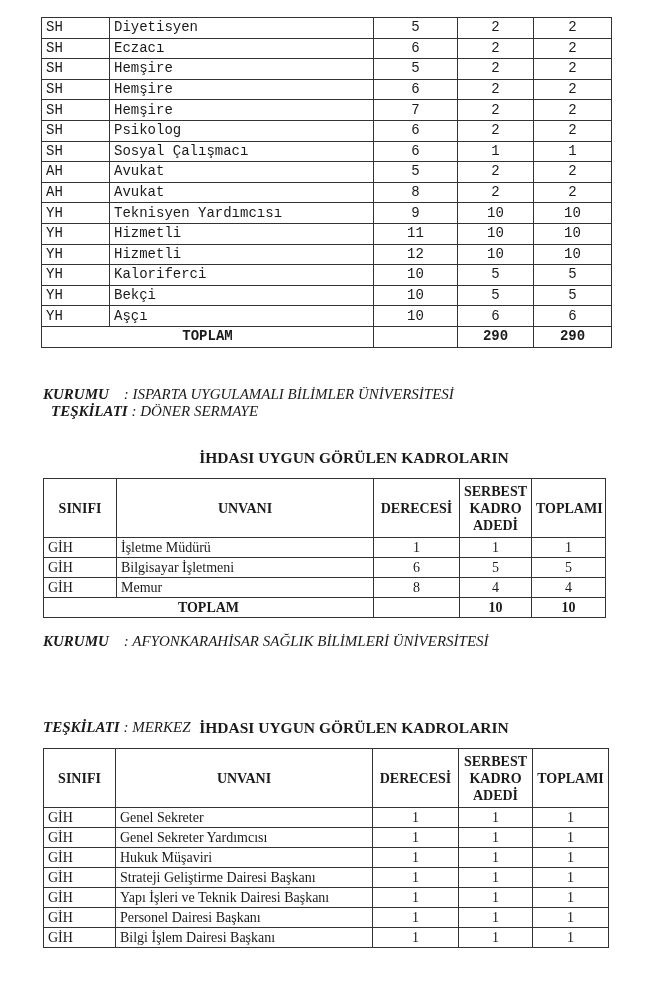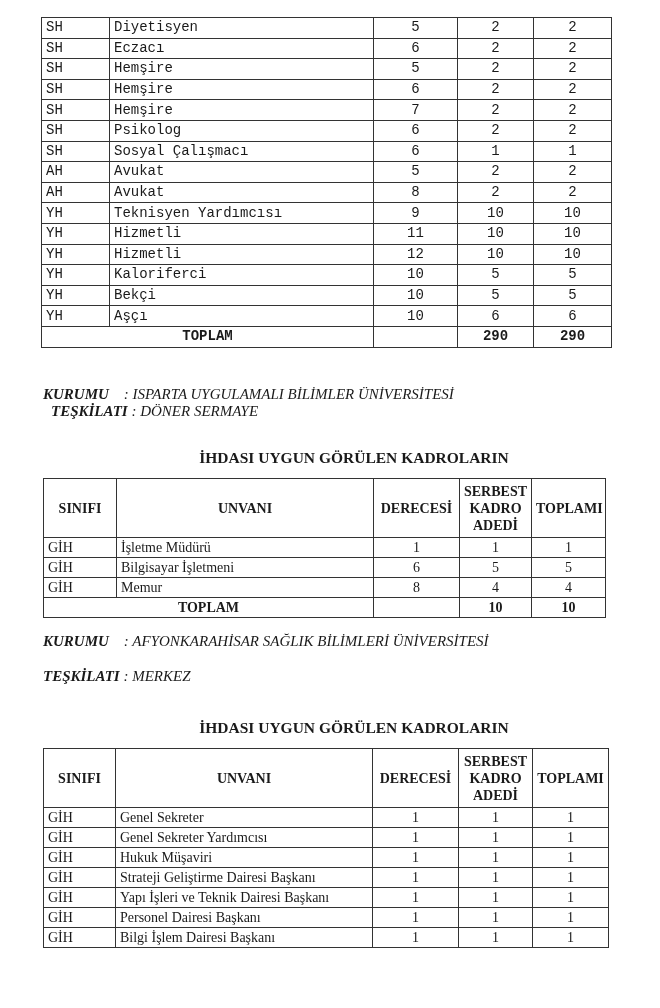--- a/index.html
+++ b/index.html
@@ -205,21 +205,21 @@
         <td class="b">10</td>
         <td class="b">10</td>
       </tr>
     </tbody>
 </table>
 
 <div class="info" style="top:633px;text-align:center;">
   <span class="k">KURUMU</span>&nbsp;&nbsp;&nbsp;
   <span>: AFYONKARAHİSAR SAĞLIK BİLİMLERİ ÜNİVERSİTESİ</span>
 </div>
-<div class="info" style="top:668px;">
+<div class="info" style="top:719px;">
   <span class="k">TEŞKİLATI</span>
   <span>: MERKEZ</span>
 </div>
 <div class="title" style="top:719px;">İHDASI UYGUN GÖRÜLEN KADROLARIN</div>
 
 <table id="t3">
   <colgroup>
       <col style="width:72px">
       <col style="width:257px">
       <col style="width:86px">

